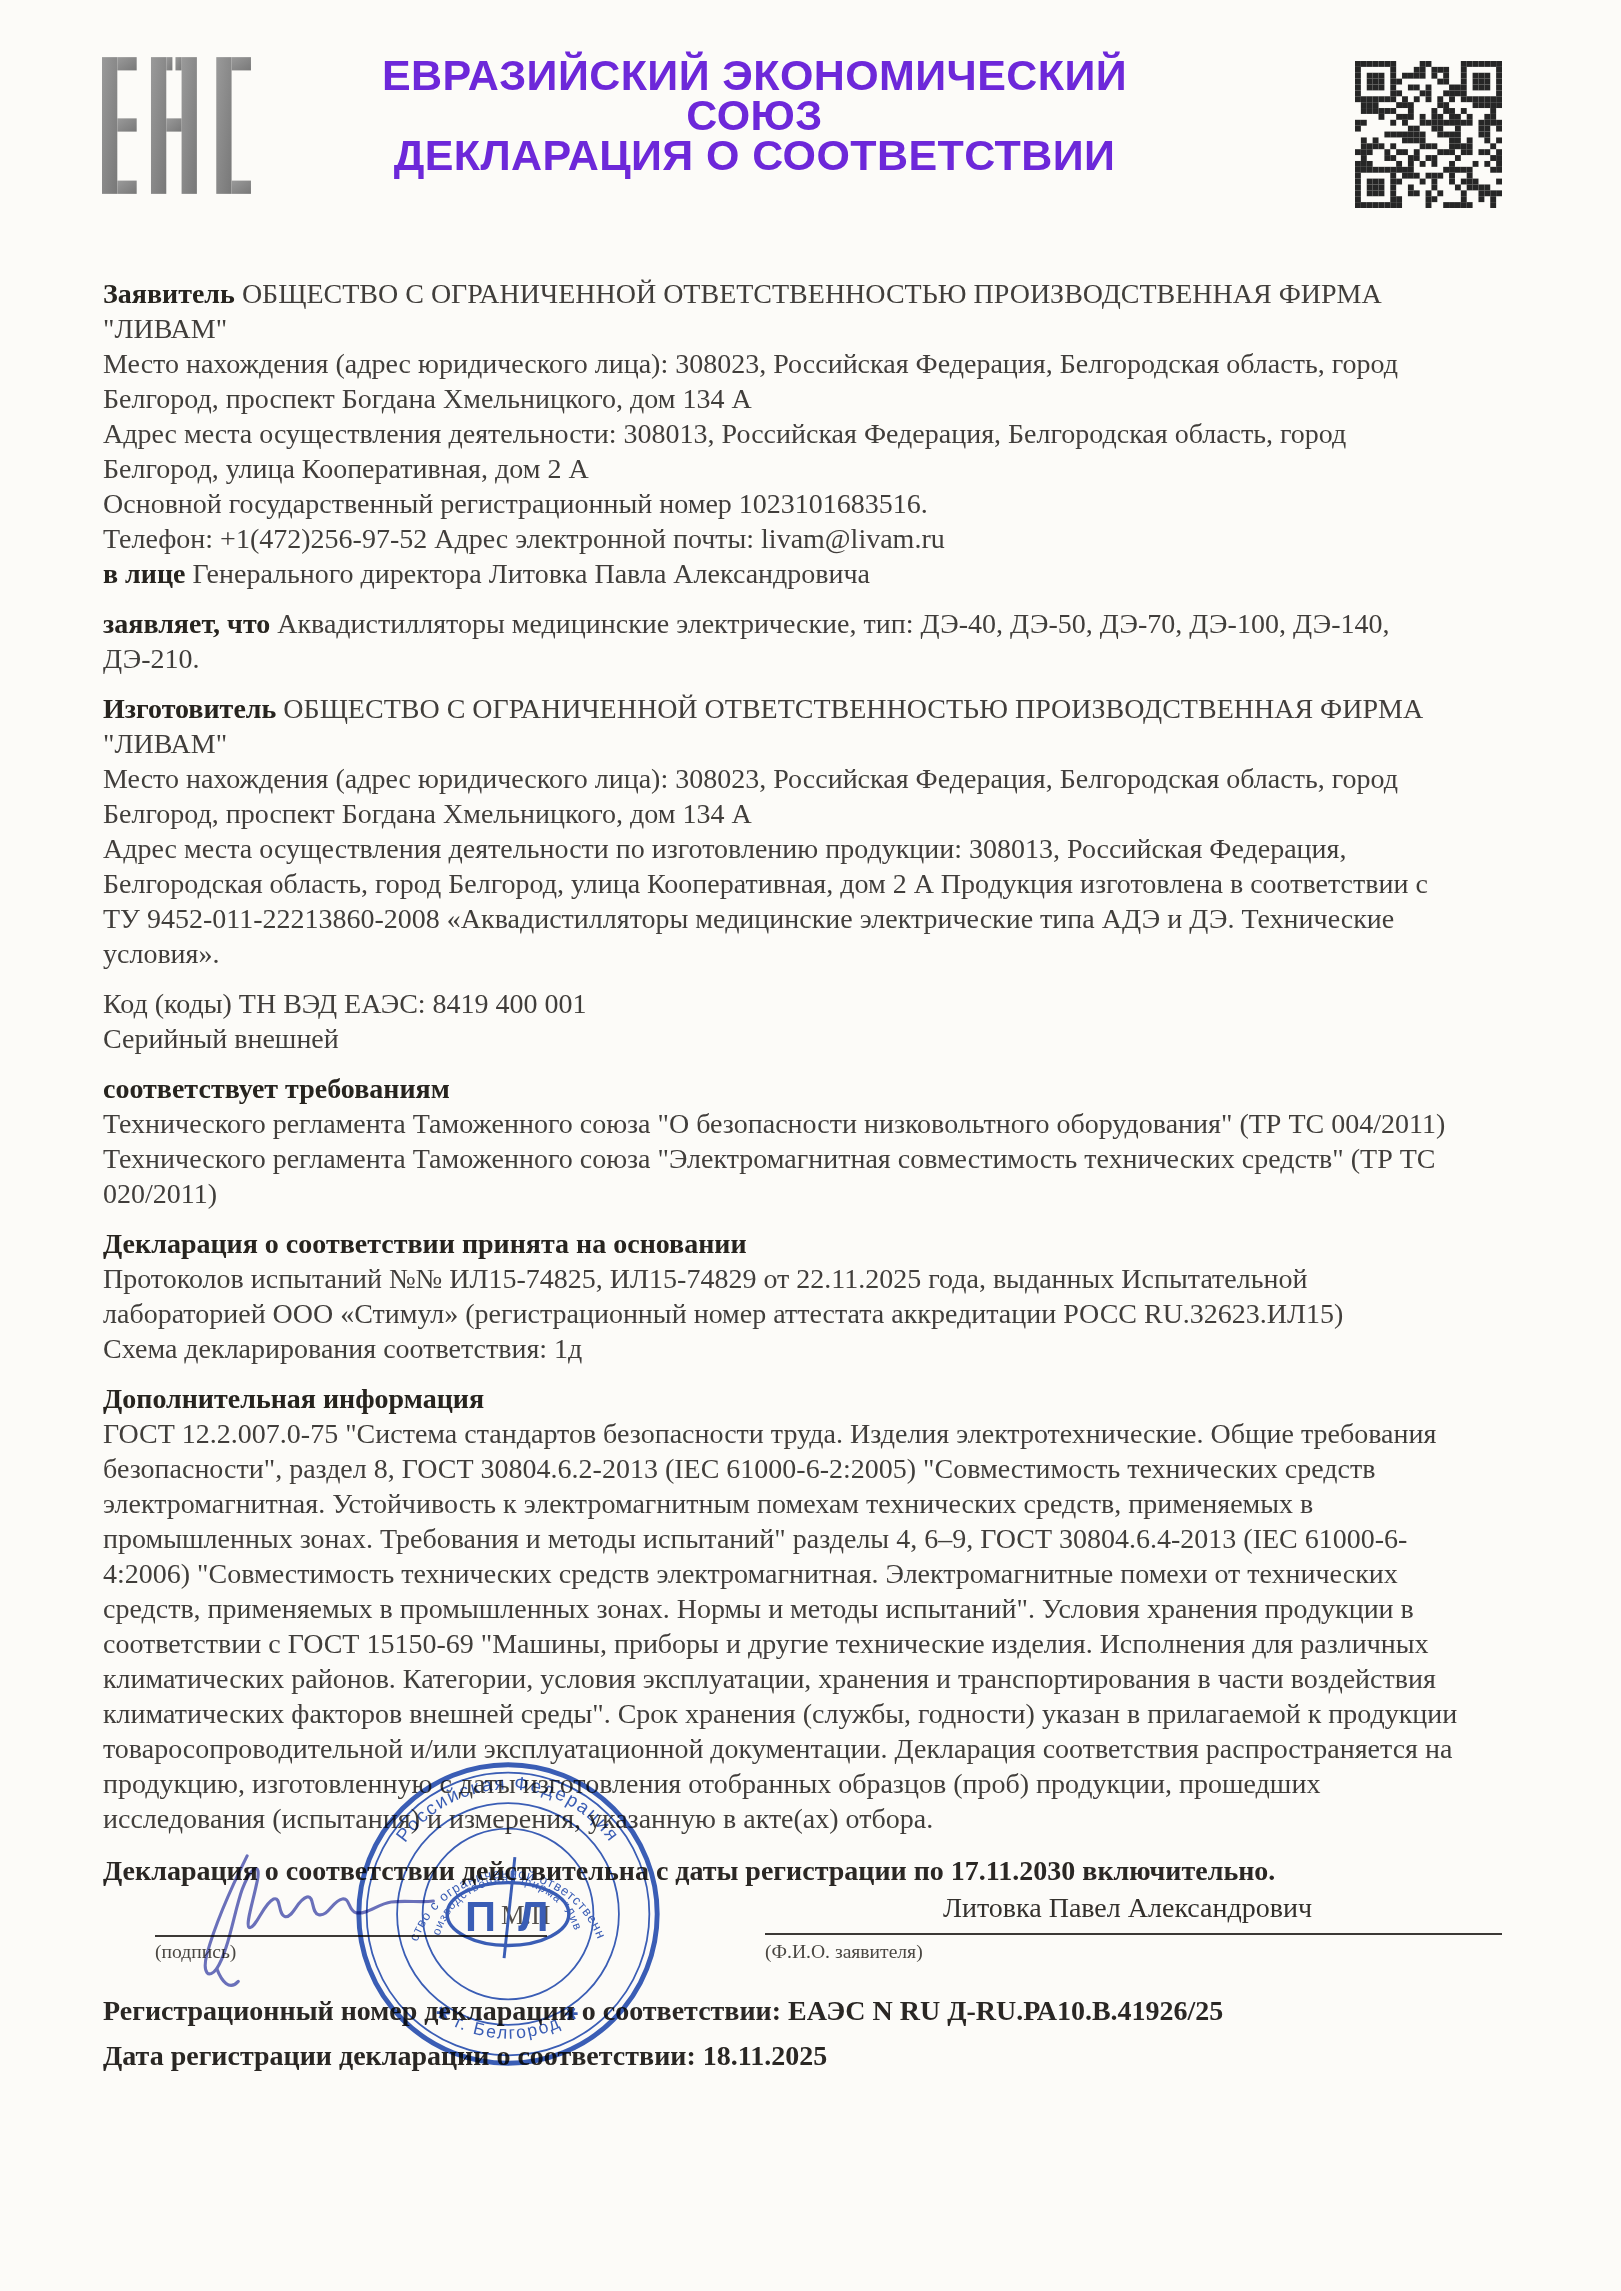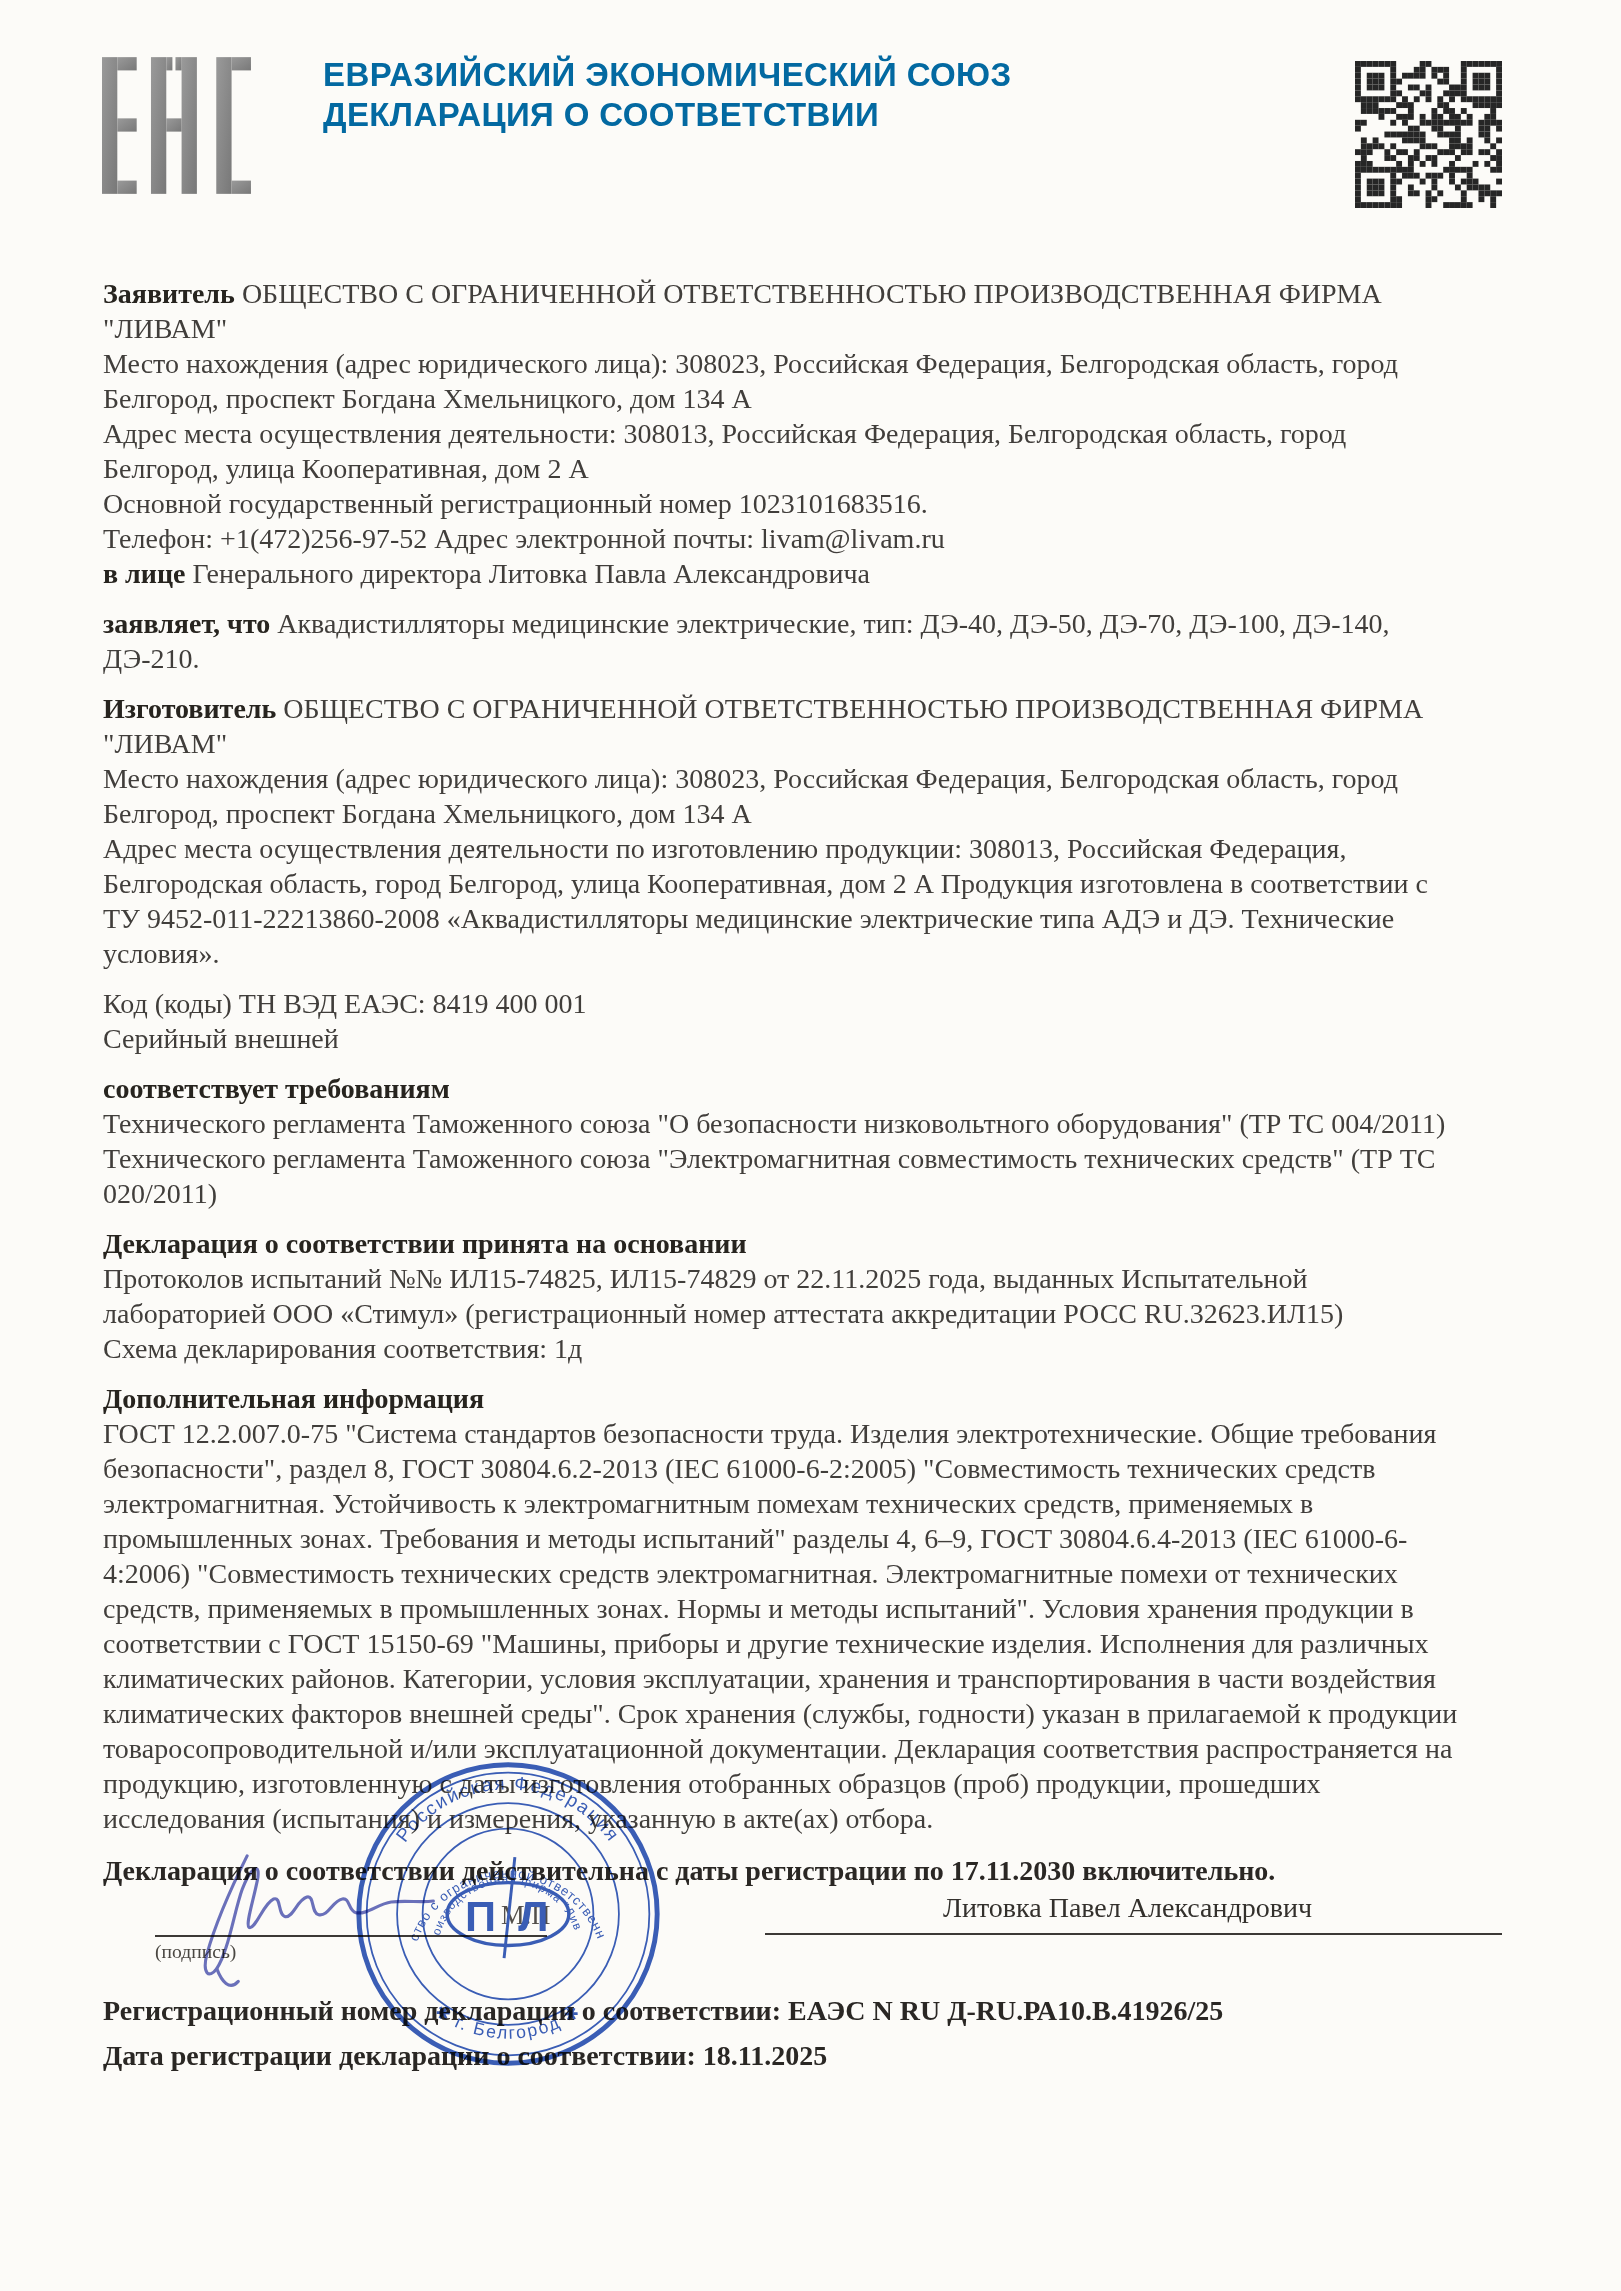--- a/index.html
+++ b/index.html
@@ -5,23 +5,23 @@
   html,body{margin:0;padding:0;background:#e8e8e8;}
   .page{
     position:relative; width:1621px; height:2292px;
     background:#fcfbf8; overflow:hidden;
     font-family:"Liberation Serif", serif; color:#413e3b;
   }
   
   .eac-logo{position:absolute; left:102px; top:57px;}
   .title{
     position:absolute; left:323px; top:55px; width:863px;
-    text-align:left; font-family:"Liberation Sans", sans-serif;
-    font-weight:bold; font-size:33px; line-height:40px;
-    color:#0369a1; letter-spacing:0.4px;
+    text-align:center; font-family:"Liberation Sans", sans-serif;
+    font-weight:bold; font-size:43px; line-height:40px;
+    color:#6d28d9; letter-spacing:0.4px;
   }
   .qr{position:absolute; left:1355px; top:61px;}
   
   .doc-body{
     position:absolute; left:103px; top:276px; width:1364px;
     font-size:28px; line-height:35px;
   }
   .doc-body p{margin:0;}
   .doc-body p.gap{margin-top:15px;}
   .doc-body b.lead{color:#27241f; font-weight:bold;}
@@ -439,20 +439,21 @@
       <p class="para"><span>ГОСТ 12.2.007.0-75 "Система стандартов безопасности труда. Изделия электротехнические. Общие требования безопасности", раздел 8, ГОСТ 30804.6.2-2013 (IEC 61000-6-2:2005) "Совместимость технических средств электромагнитная. Устойчивость к электромагнитным помехам технических средств, применяемых в промышленных зонах. Требования и методы испытаний" разделы 4, 6–9, ГОСТ 30804.6.4-2013 (IEC 61000-6-4:2006) "Совместимость технических средств электромагнитная. Электромагнитные помехи от технических средств, применяемых в промышленных зонах. Нормы и методы испытаний". Условия хранения продукции в соответствии с ГОСТ 15150-69 "Машины, приборы и другие технические изделия. Исполнения для различных климатических районов. Категории, условия эксплуатации, хранения и транспортирования в части воздействия климатических факторов внешней среды". Срок хранения (службы, годности) указан в прилагаемой к продукции товаросопроводительной и/или эксплуатационной документации. Декларация соответствия распространяется на продукцию, изготовленную с даты изготовления отобранных образцов (проб) продукции, прошедших исследования (испытания) и измерения, указанную в акте(ах) отбора.</span></p>
     </div>
 
   <div class="validity">Декларация о соответствии действительна с даты регистрации по 17.11.2030 включительно.</div>
 
   <div class="rule sig-rule"></div>
   <div class="under-label sig-label">(подпись)</div>
 
   <div class="applicant-name">Литовка Павел Александрович</div>
   <div class="rule name-rule"></div>
+  <div class="under-label name-label">(Ф.И.О. заявителя)</div>
 
   <svg class="signature-svg" width="265" height="147" viewBox="0 0 270 150">
     <g fill="none" stroke="#5b63b8" stroke-width="3.2" stroke-linecap="round">
       <path d="M54,4 C40,32 22,72 13,104 C8,124 15,130 23,119 C35,101 41,60 49,38 C57,17 67,9 65,26 C61,48 52,74 56,77 C62,80 71,52 81,48 C89,45 85,64 93,66 C101,67 105,49 115,46 C123,44 119,62 127,64 C137,66 141,50 151,48 C159,46 157,60 165,62 C177,64 187,53 201,51 C217,49 231,52 244,50"></path>
       <path d="M23,119 C28,132 36,142 45,132"></path>
     </g>
   </svg>
 
   <svg class="stamp-svg" width="318" height="318" viewBox="-162 -162 324 324">
     <defs>

